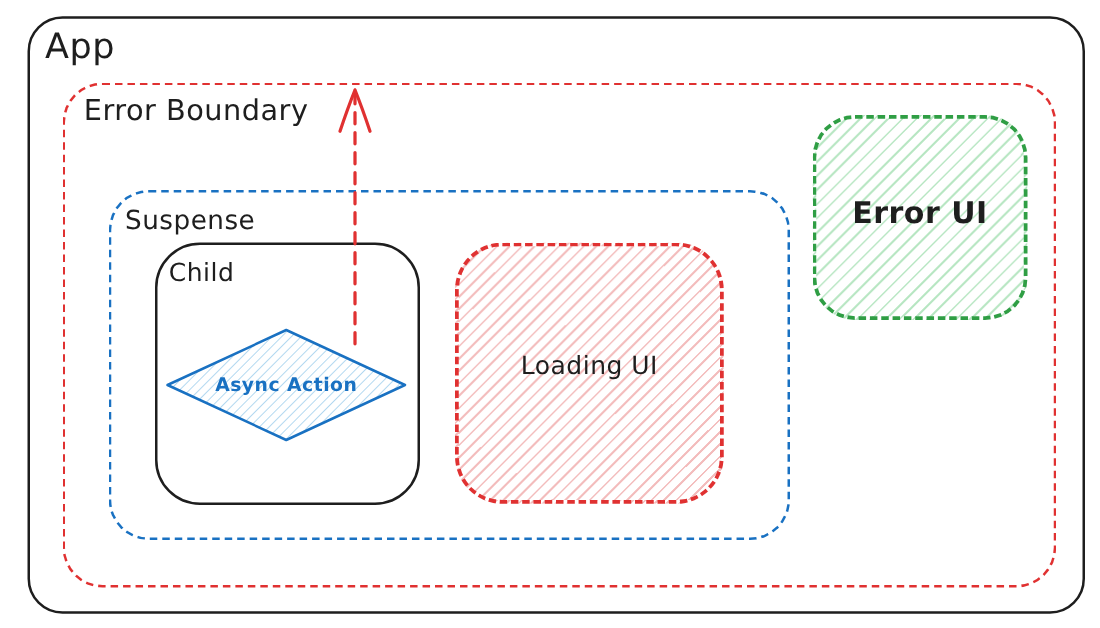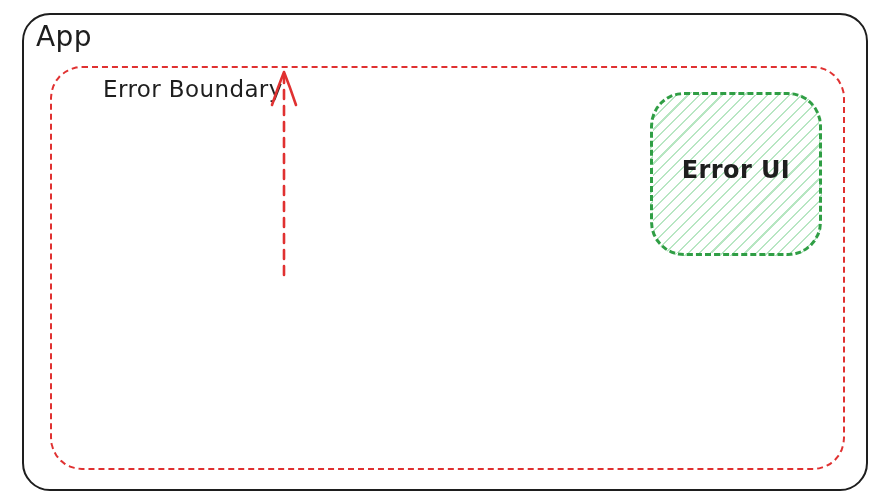--- a/index.html
+++ b/index.html
@@ -41,21 +41,21 @@
     border-radius: 28px;
   }
   .app-label { left: 12px; top: 7px; font-size: 28px; }
 
   
   .error-boundary-box {
     left: 26px; top: 51px; width: 795px; height: 404px;
     border: 2.5px dashed var(--c-red);
     border-radius: 32px;
   }
-  .error-boundary-label { left: 15px; top: 9px; font-size: 23px; margin-left: 36px; }
+  .error-boundary-label { left: 15px; top: 9px; font-size: 23px; }
 
   
   .suspense-box {
     left: 35px; top: 84px; width: 545px; height: 280px;
     border: 2.2px dashed var(--c-blue);
     border-radius: 32px;
   }
   .suspense-label { left: 11px; top: 11px; font-size: 21px; }
 
   
@@ -126,20 +126,45 @@
 <body>
 
 <div class="canvas">
 
   <div class="node app-box">
     <div class="node-label app-label">App</div>
 
     <div class="node error-boundary-box">
       <div class="node-label error-boundary-label">Error Boundary</div>
 
+      <div class="node suspense-box">
+        <div class="node-label suspense-label">Suspense</div>
+
+        <div class="node child-box">
+          <div class="node-label child-label">Child</div>
+
+          <div class="node diamond">
+            <svg viewBox="0 0 194 94">
+              <defs>
+                <pattern id="hatchBlue" width="5.5" height="5.5" patternUnits="userSpaceOnUse" patternTransform="rotate(45)">
+                  <line x1="0" y1="0" x2="0" y2="5.5" style="stroke: var(--c-blue-hatch); stroke-width: 1.4;"></line>
+                </pattern>
+              </defs>
+              <path d="M2,47 L97,3 L192,47 L97,91 Z" fill="url(#hatchBlue)" style="stroke: var(--c-blue);" stroke-width="2" stroke-linejoin="round"></path>
+            </svg>
+            <div class="diamond-label-wrap">
+              <div class="node-label diamond-label">Async Action</div>
+            </div>
+          </div>
+        </div>
+
+        <div class="node loading-box">
+          <div class="node-label loading-label">Loading UI</div>
+        </div>
+      </div>
 
       <div class="node error-ui-box">
         <div class="node-label error-ui-label">Error UI</div>
       </div>
     </div>
   </div>
 
   <svg class="arrow-svg" viewBox="0 0 44 226">
     <line x1="20" y1="16" x2="20" y2="221" style="stroke: var(--c-red);" stroke-width="2.6" stroke-dasharray="9 7" stroke-linecap="round"></line>
     <path d="M8,47 Q14,29 20,14 M20,14 Q26,29 32,47" fill="none" style="stroke: var(--c-red);" stroke-width="2.6" stroke-linecap="round" stroke-linejoin="round"></path>

